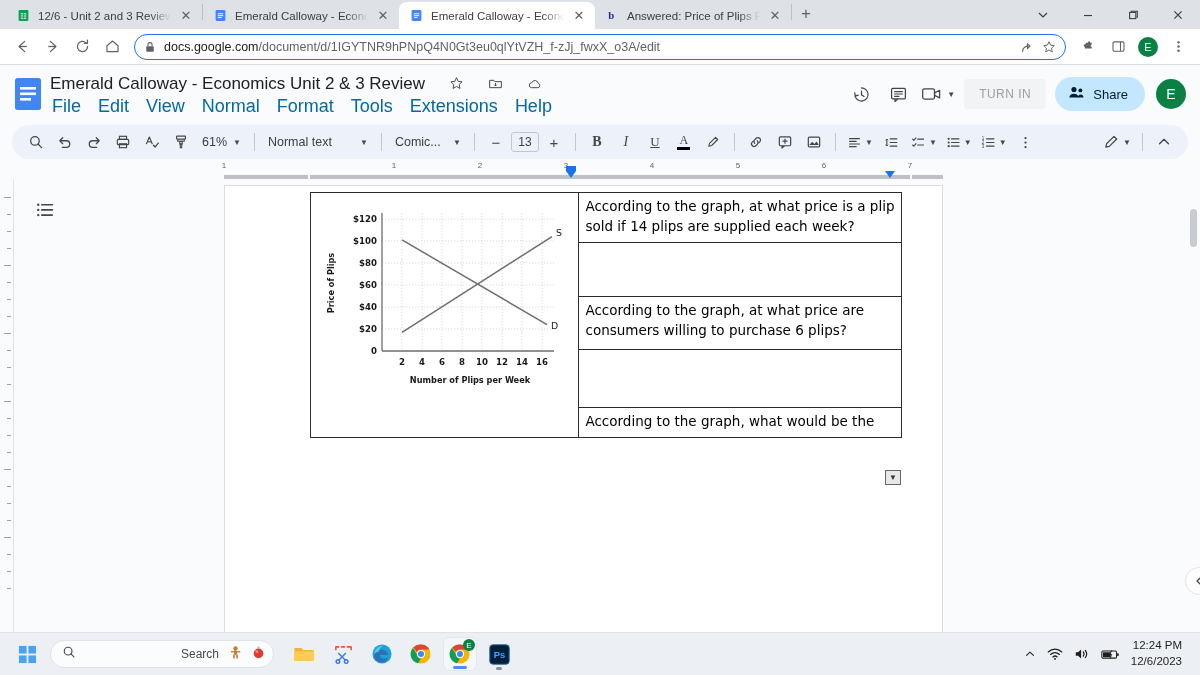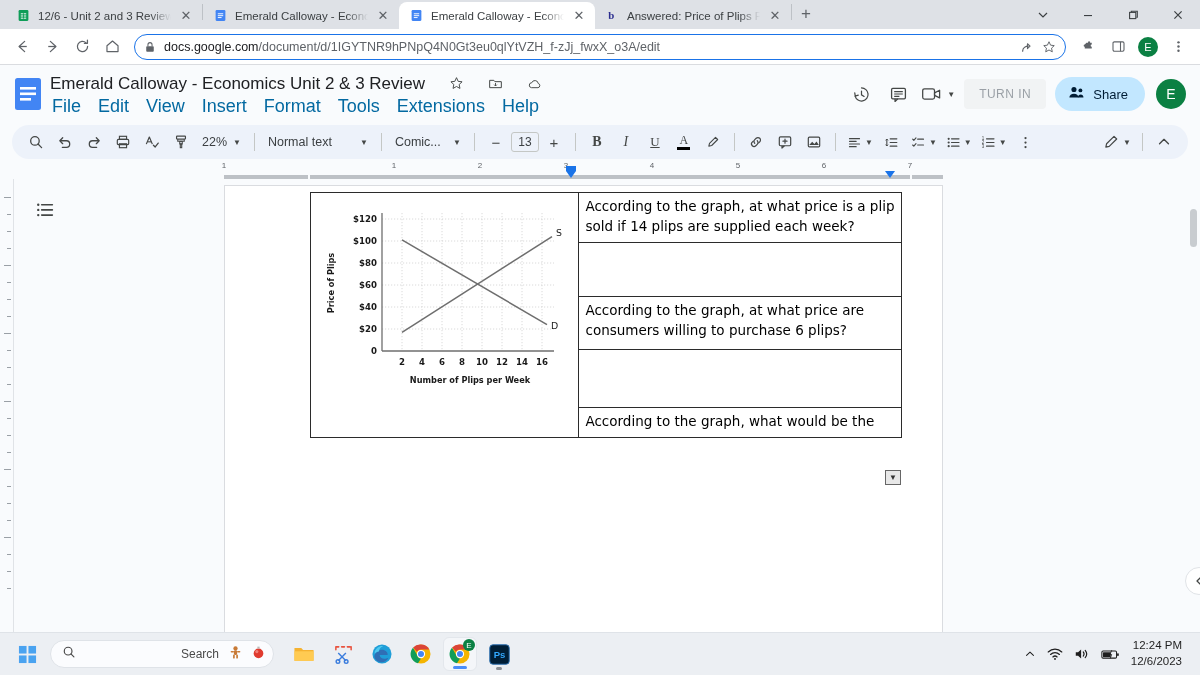--- a/index.html
+++ b/index.html
@@ -521,21 +521,21 @@
       <span class="docs-title-ico">
         <svg width="16" height="16" viewBox="0 0 20 20">
             <path d="M5.6 14.6a3.1 3.1 0 0 1 .35-6.18 4.2 4.2 0 0 1 8.1.9 2.7 2.7 0 0 1-.35 5.28z" fill="none" stroke="#444746" stroke-width="1.2" stroke-linejoin="round"></path>
           </svg>
       </span>
     </div>
     <div class="docs-menurow">
       <span class="docs-menu-item">File</span>
       <span class="docs-menu-item">Edit</span>
       <span class="docs-menu-item">View</span>
-      <span class="docs-menu-item">Insert</span>
+      <span class="docs-menu-item">Normal</span>
       <span class="docs-menu-item">Format</span>
       <span class="docs-menu-item">Tools</span>
       <span class="docs-menu-item">Extensions</span>
       <span class="docs-menu-item">Help</span>
     </div>
   </div>
 
   <div class="docs-header-right">
     <div class="hdr-ico">
       <svg width="19" height="19" viewBox="0 0 22 22">
@@ -610,21 +610,21 @@
     </div>
     <div class="tbi">
       <svg width="16" height="16" viewBox="0 0 18 18">
           <rect x="4" y="2.4" width="10" height="3.4" rx="0.6" stroke="#444746" stroke-width="1.3" fill="none"></rect>
           <path d="M5.4 5.8v2.4h7.2V5.8" stroke="#444746" stroke-width="1.3" fill="none"></path>
           <rect x="7.6" y="8.2" width="2.8" height="3" stroke="#444746" stroke-width="1.2" fill="none"></rect>
           <rect x="8.2" y="11.2" width="1.6" height="4.2" stroke="#444746" stroke-width="1.2" fill="none"></rect>
         </svg>
     </div>
     <div class="tb-select">
-      <span>22%</span>
+      <span>61%</span>
       <span class="caret">▼</span>
     </div>
     <div class="tb-divider"></div>
     <div class="tb-select" style="min-width:112px;justify-content:space-between">
       <span>Normal text</span>
       <span class="caret">▼</span>
     </div>
     <div class="tb-divider"></div>
     <div class="tb-select" style="min-width:78px;justify-content:space-between">
       <span>Comic...</span>

